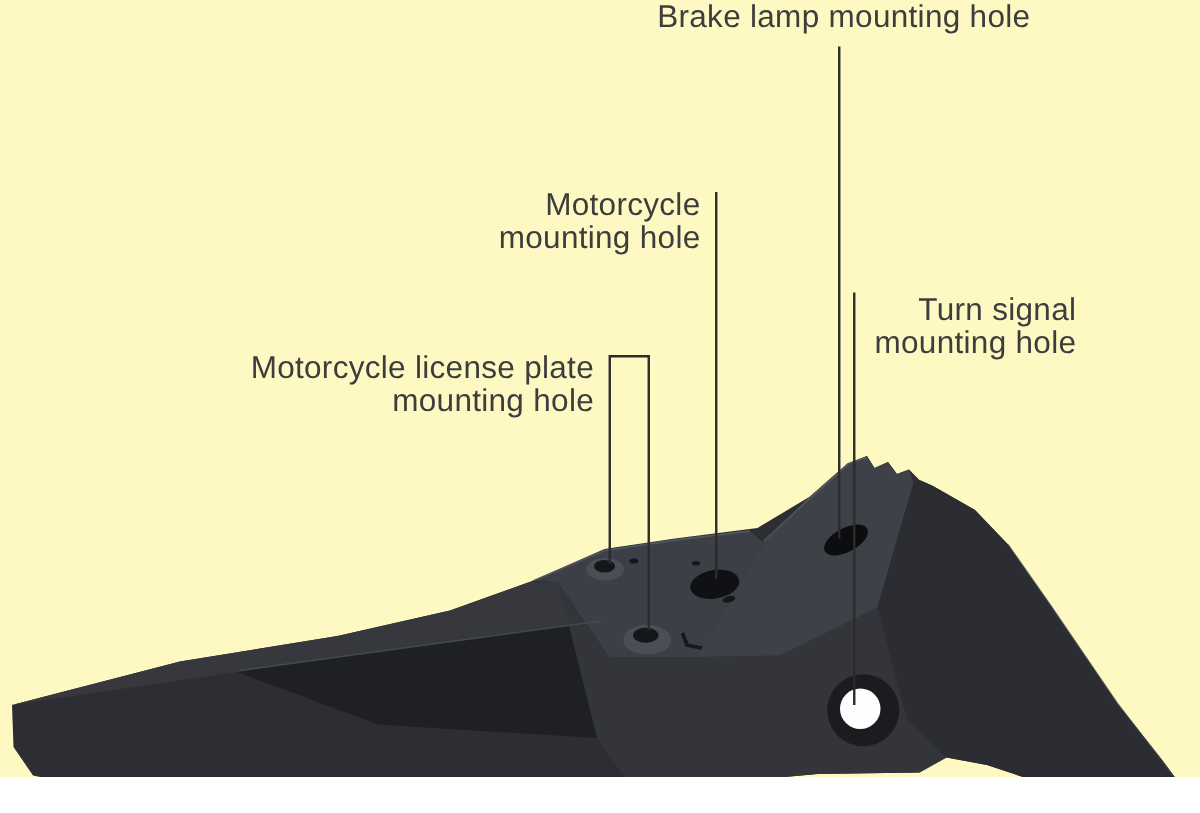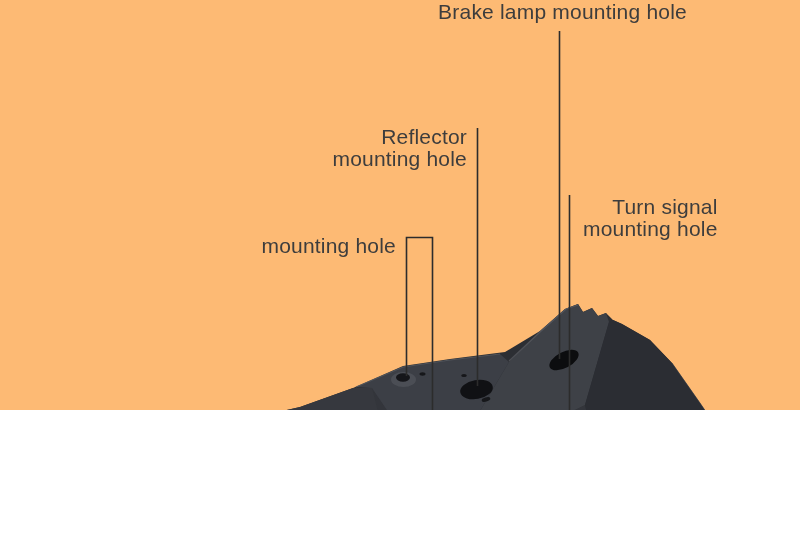--- a/index.html
+++ b/index.html
@@ -3,22 +3,22 @@
 <meta charset="utf-8">
 <style>
   html, body {
     margin: 0;
     padding: 0;
     background: #ffffff;
   }
   .stage {
     position: relative;
     width: 800px;
-    height: 410px;
-    background: #fdba74;
+    height: 518px;
+    background: #fef9c3;
     overflow: hidden;
     font-family: "Liberation Sans", sans-serif;
   }
   .stage svg {
     position: absolute;
     left: 0;
     top: 0;
   }
   .label {
     position: absolute;
@@ -90,26 +90,27 @@
     <line stroke-width="1.6" x1="477.5" y1="128" x2="477.5" y2="386" stroke="#2c2c2c"></line>
     <line stroke-width="1.6" x1="569.5" y1="195" x2="569.5" y2="470" stroke="#2c2c2c"></line>
     <path stroke-width="1.6" fill="none" d="M406.5,376 L406.5,237.5 L432.5,237.5 L432.5,420" stroke="#2c2c2c"></path>
   </svg>
 
   <div class="label align-center" style="left:420px; top:1px; width:285px;">
     <span>Brake lamp mounting hole</span>
   </div>
 
   <div class="label align-right" style="right:333px; top:126px;">
-    <span>Reflector</span>
+    <span>Motorcycle</span>
     <span>mounting hole</span>
   </div>
 
   <div class="label align-left" style="left:583px; top:196px;">
     <span>Turn signal</span>
     <span>mounting hole</span>
   </div>
 
   <div class="label align-right" style="right:404px; top:235px;">
+    <span>Motorcycle license plate</span>
     <span>mounting hole</span>
   </div>
 
 </div>
 
 </body></html>

